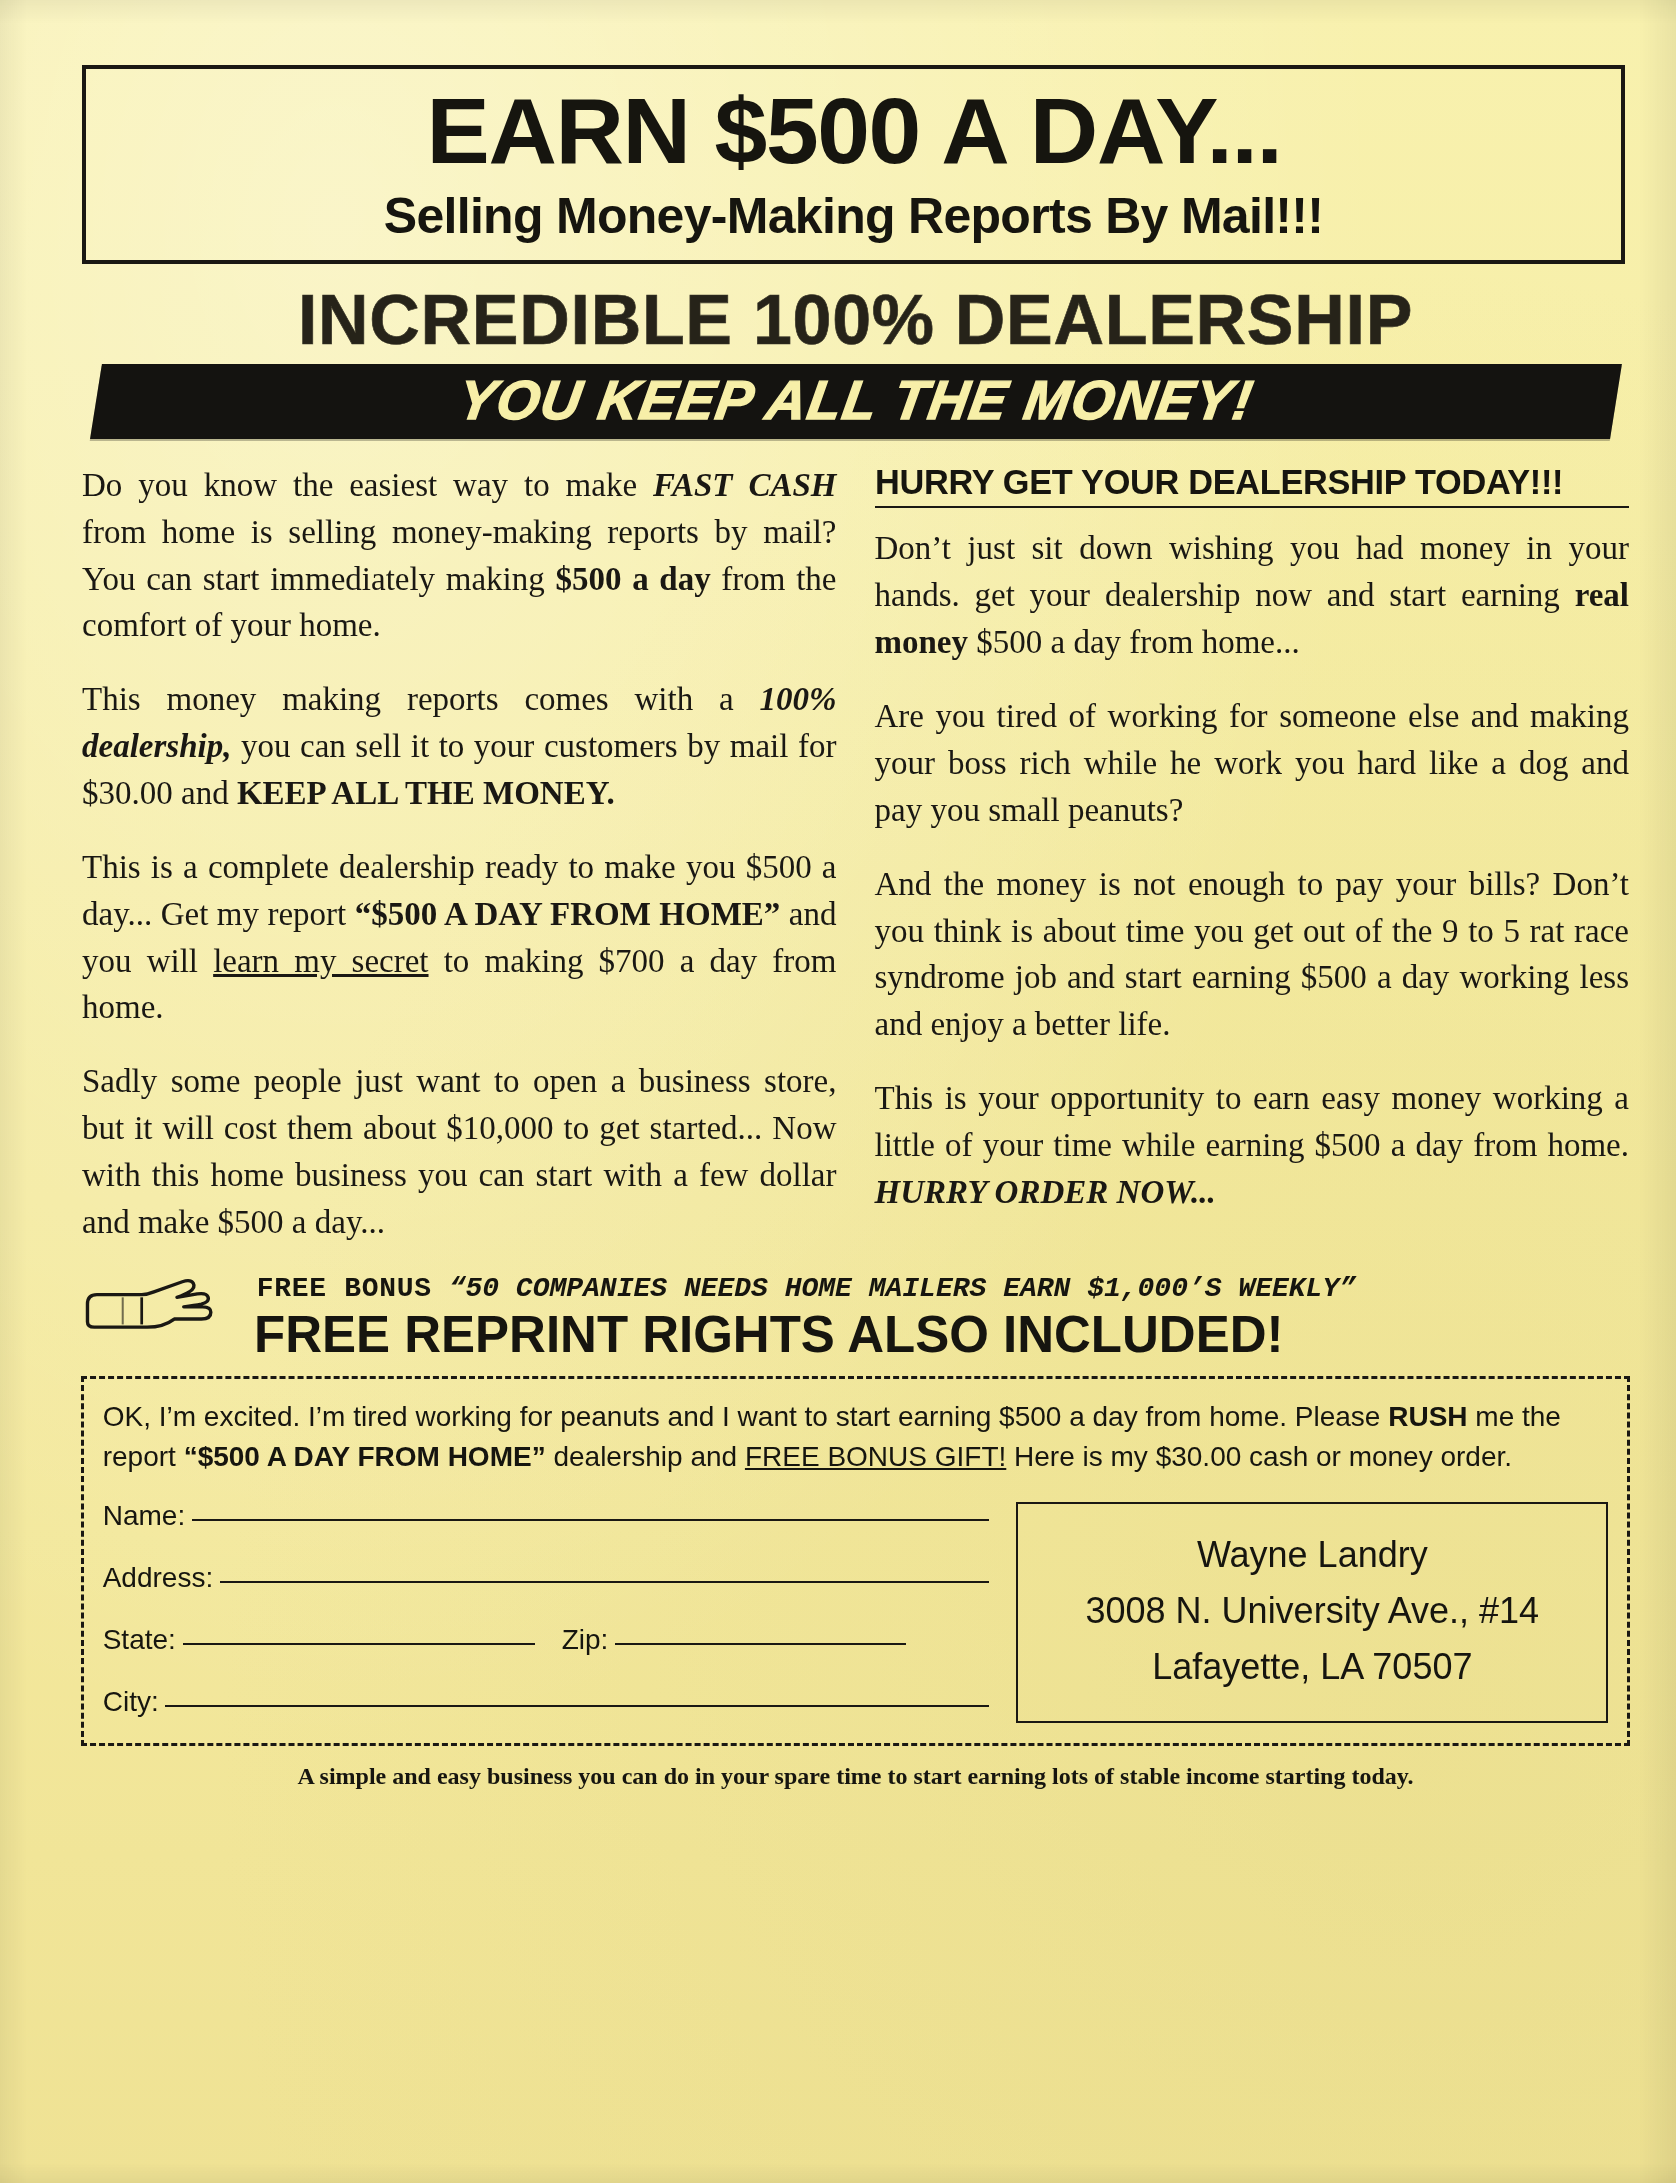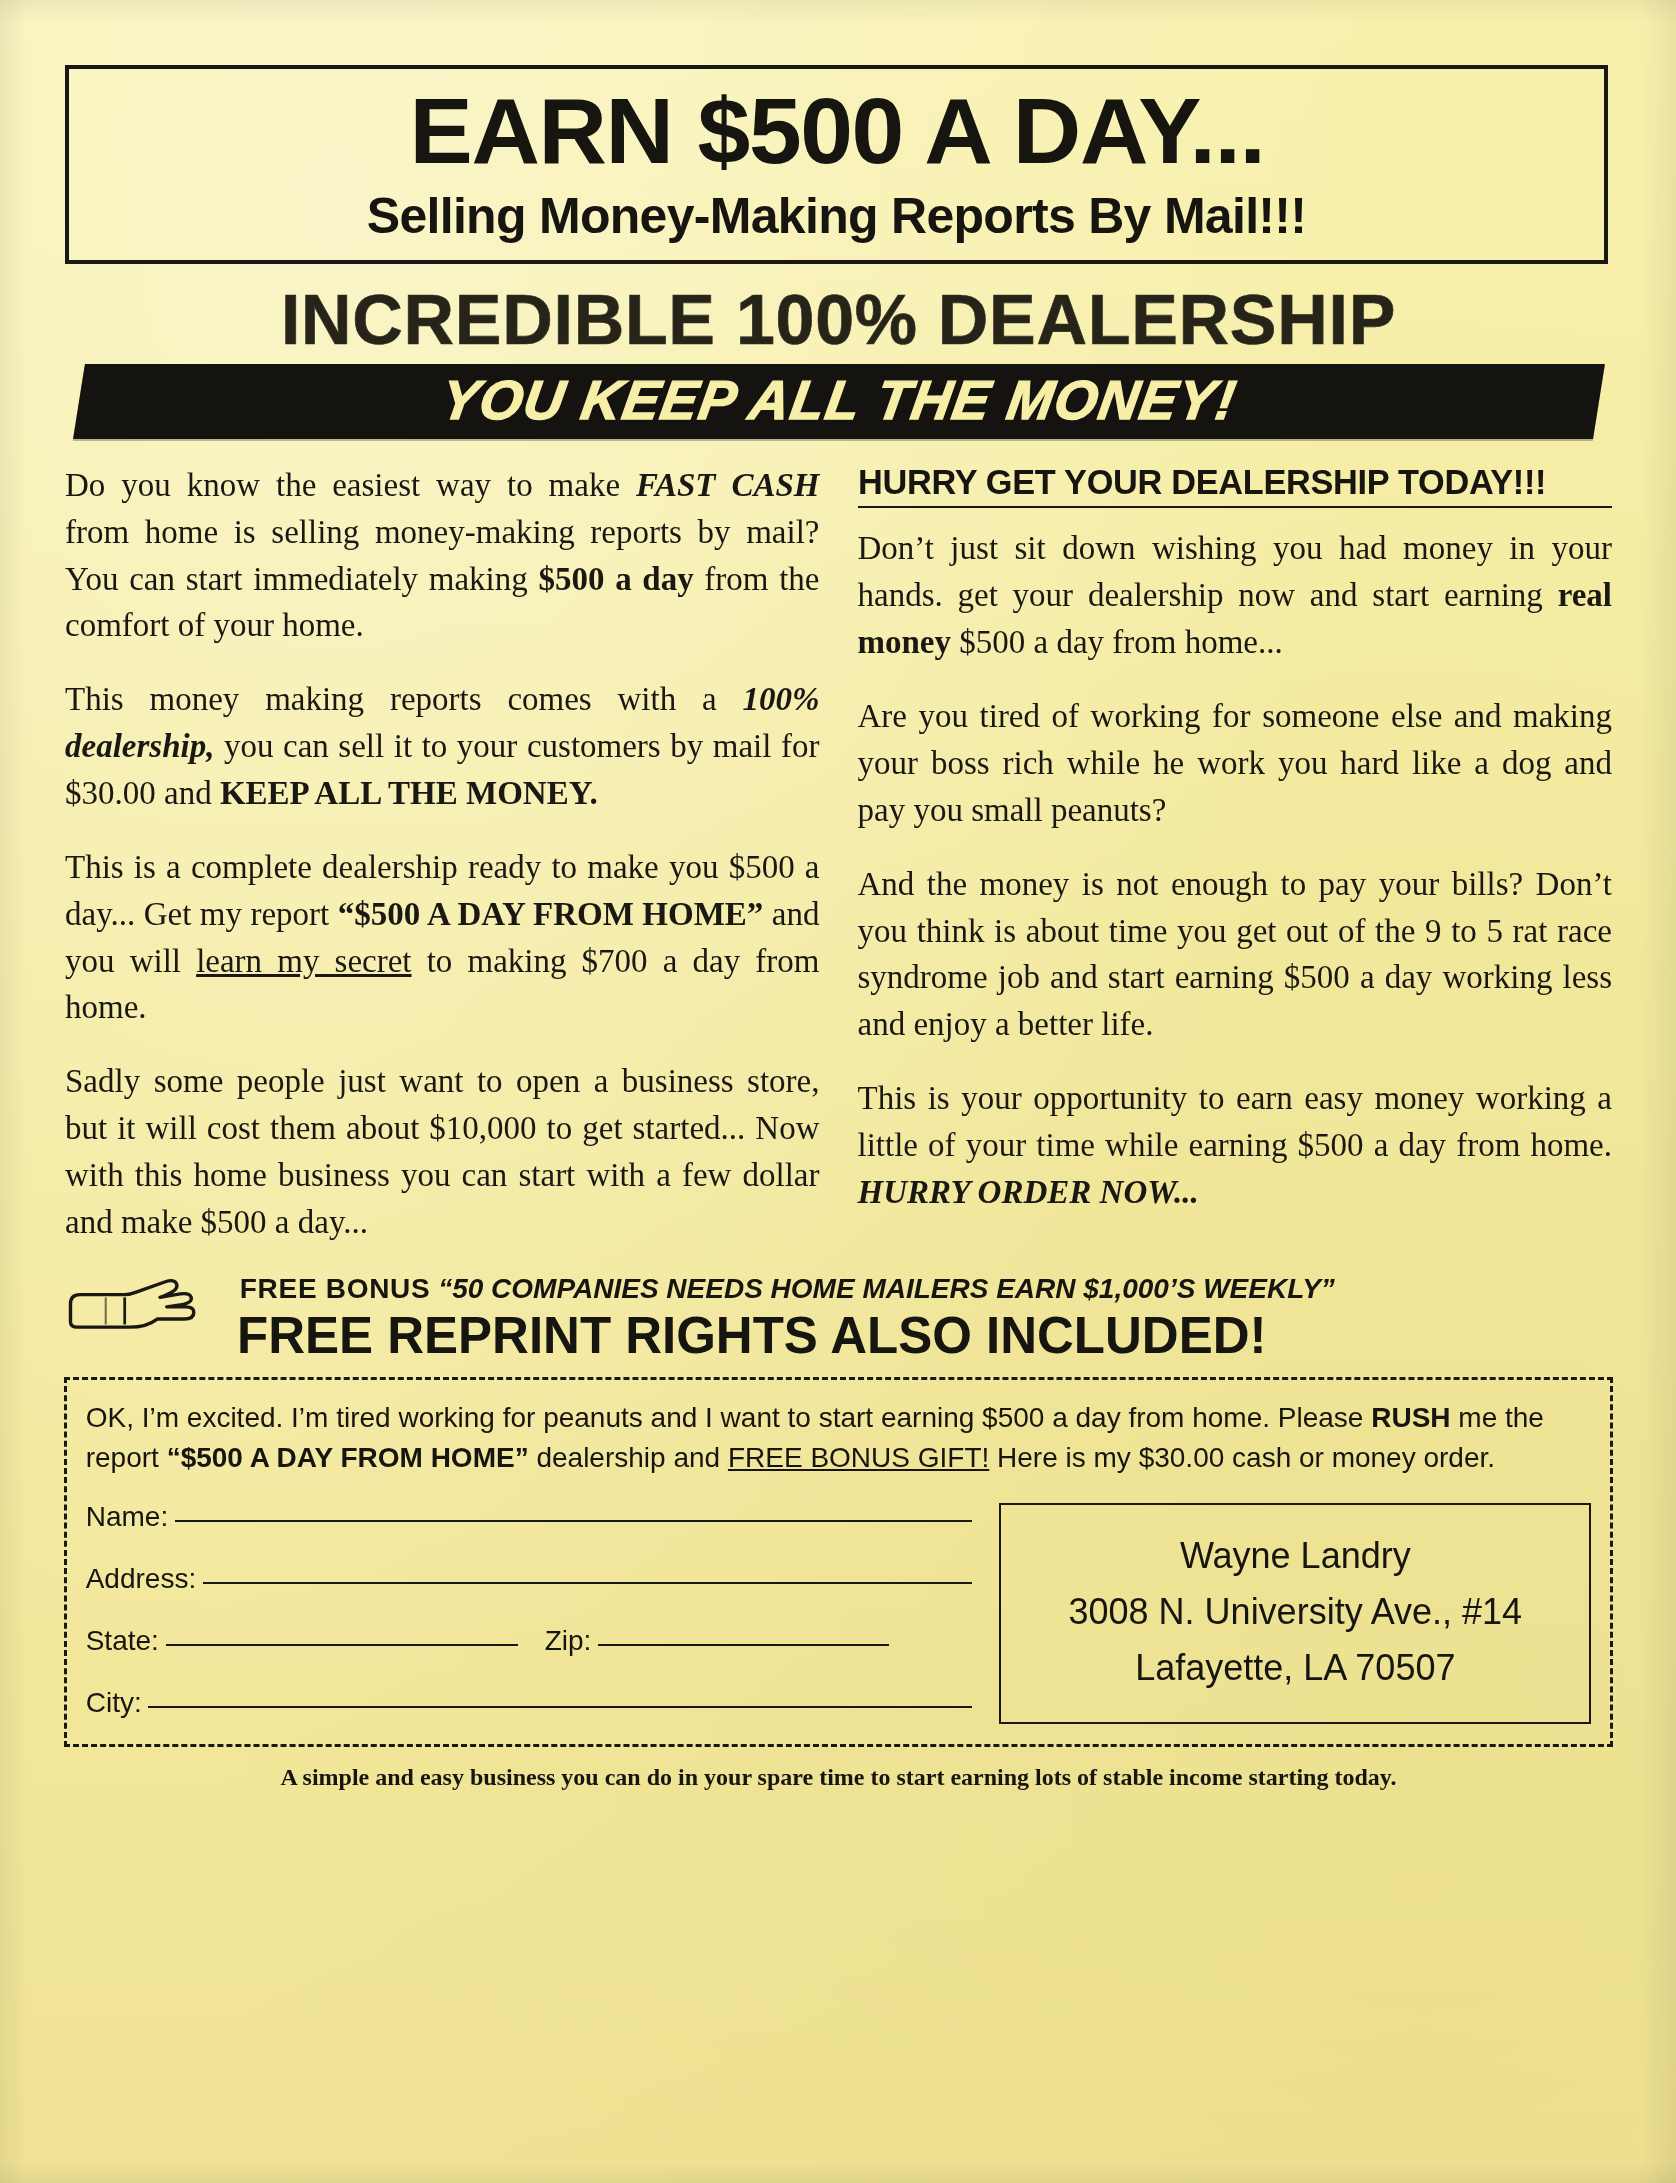--- a/index.html
+++ b/index.html
@@ -33,21 +33,21 @@
     background:
       linear-gradient(90deg, rgba(0,0,0,0.05) 0px, rgba(0,0,0,0) 27px),
       linear-gradient(270deg, rgba(0,0,0,0.06) 0px, rgba(0,0,0,0) 37px),
       linear-gradient(180deg, rgba(0,0,0,0.05) 0px, rgba(0,0,0,0) 24px),
       linear-gradient(0deg, rgba(0,0,0,0.05) 0px, rgba(0,0,0,0) 20px);
     mix-blend-mode: multiply;
   }
 
   .content {
     position: absolute;
-    left: 61px;
+    left: 78px;
     top: 65px;
     width: 1555px;
   }
 
   
   .headline-box {
     border: 4.7px solid #1a1813;
     padding: 12px 13.5px 17.6px 13.5px;
     margin: 0 8px 0 4px;
     text-align: center;
@@ -153,21 +153,21 @@
     align-items: flex-start;
     gap: 12px;
   }
   .hand-icon {
     width: 156px;
     flex: 0 0 156px;
     margin-top: 4px;
   }
   .bonus-text { flex: 1 1 auto; }
   .bonus-line1 {
-    font-family: Liberation Sans, sans-serif;
+    font-family: Liberation Mono, monospace;
     font-weight: bold;
     font-style: italic;
     font-size: 28px;
     letter-spacing: 0px;
     white-space: nowrap;
     margin: 0 0 1.4px 6.8px;
   }
   .bonus-line1 .free-bonus {
     font-style: normal;
     letter-spacing: 0.7px;

